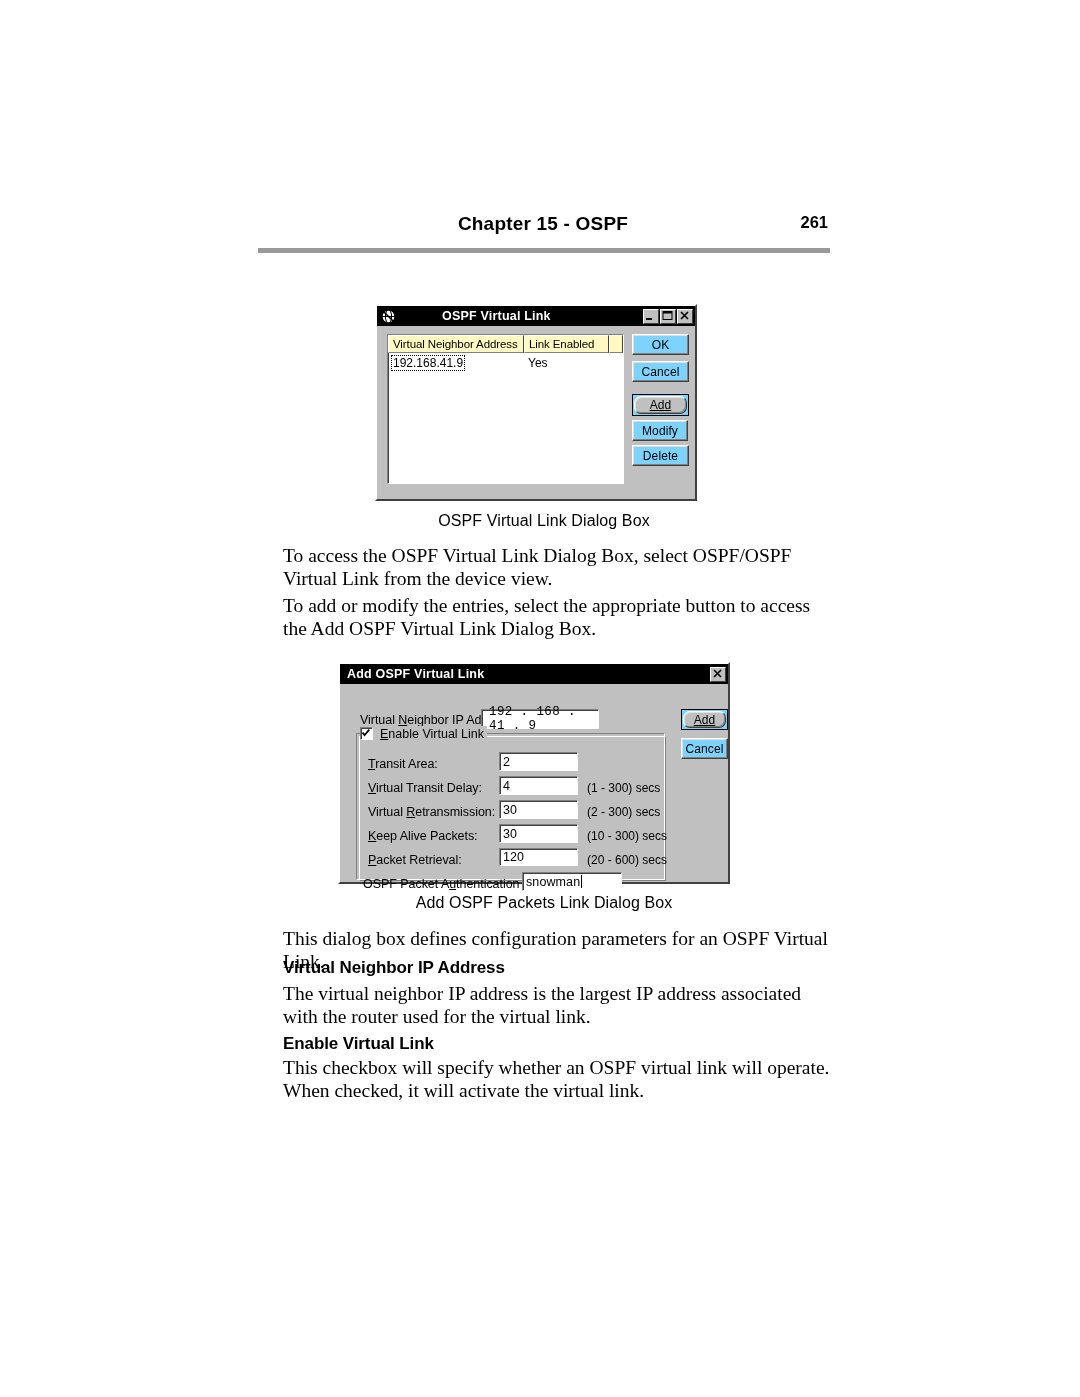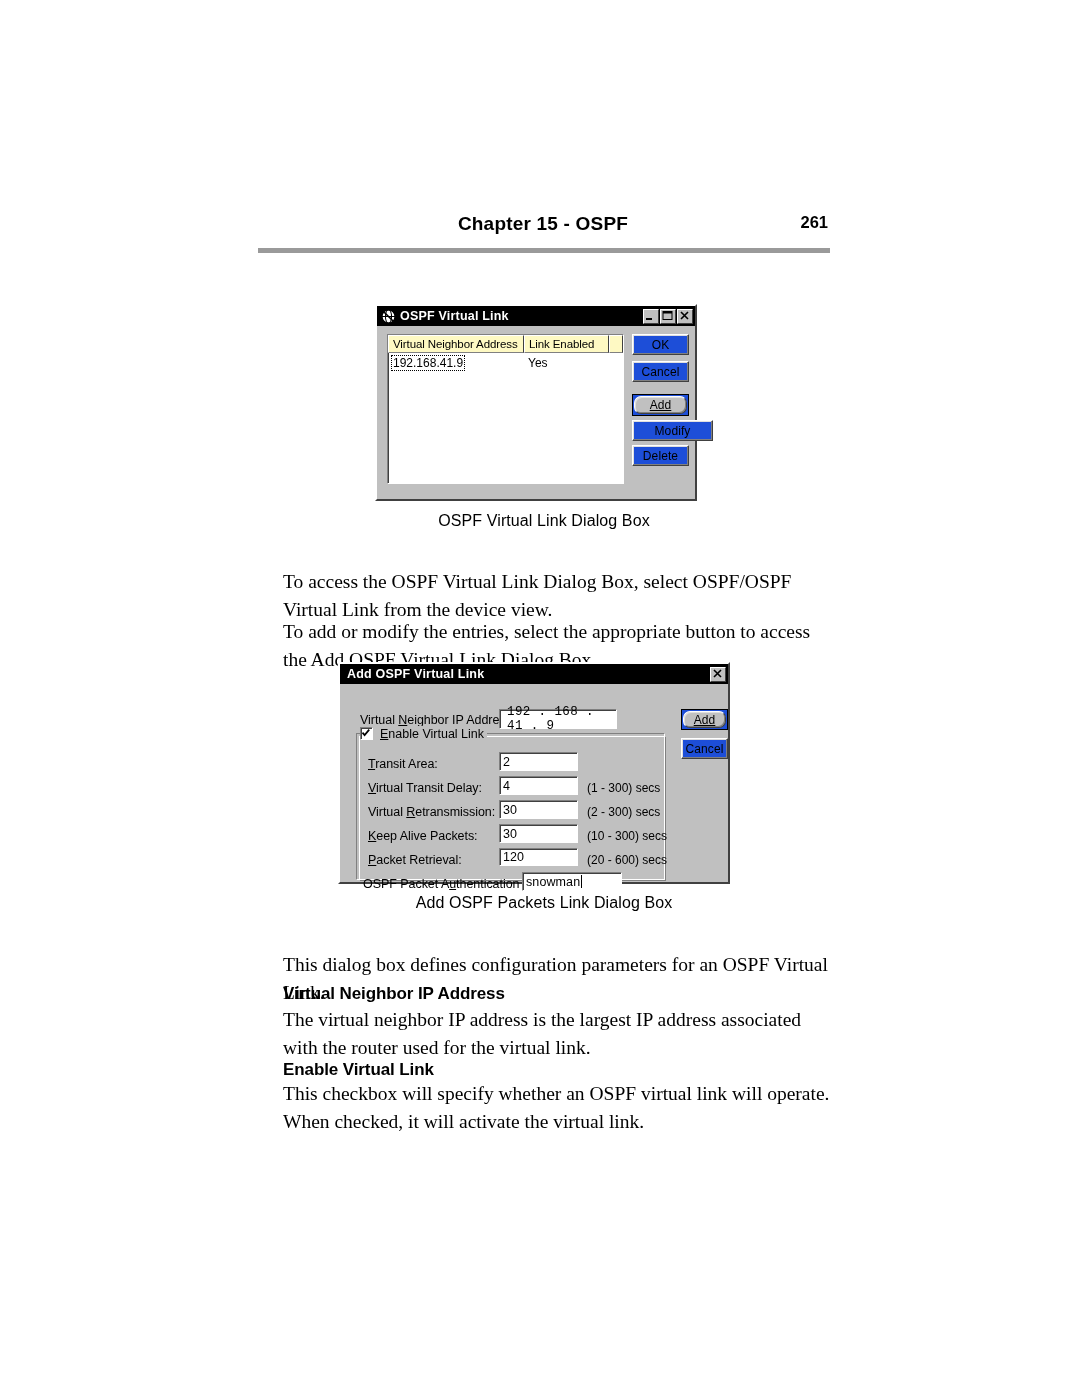--- a/index.html
+++ b/index.html
@@ -70,20 +70,21 @@
   .titlebar {
     background: #000000;
     color: #ffffff;
     height: 20px;
     display: flex;
     align-items: center;
     padding: 0 2px 0 3px;
     font-size: 12.5px;
     font-weight: bold;
     letter-spacing: 0.2px;
+    gap: 42px;
   }
   .titlebar .tb-text {
     flex: 1;
     white-space: nowrap;
     overflow: hidden;
     padding-left: 3px;
   }
   .tb-icon {
     width: 17px; height: 17px;
     flex: 0 0 17px;
@@ -103,21 +104,21 @@
     border-left: 1.5px solid #ffffff;
     border-right: 1.5px solid #404040;
     border-bottom: 1.5px solid #404040;
     position: relative;
     box-sizing: border-box;
   }
   .tb-btn svg { position:absolute; left:0; top:0; }
 
   
   .btn95 {
-    background: #1d4ed8;
+    background: #7dd3fc;
     border-top: 1.5px solid #ffffff;
     border-left: 1.5px solid #ffffff;
     border-right: 1.5px solid #404040;
     border-bottom: 1.5px solid #404040;
     box-shadow: inset -1px -1px 0 #808080, inset 1px 1px 0 #dfdfdf;
     font-family: "Liberation Sans", sans-serif;
     font-size: 12px;
     color: #000;
     display: flex;
     align-items: center;
@@ -314,21 +315,21 @@
   .chk95 svg { position: absolute; left: 0px; top: 0px; }
   #avl-check-wrap .chk-label {
     font-family: "Liberation Sans", sans-serif;
     font-size: 12.5px;
     margin-left: 7px;
     white-space: nowrap;
   }
 
   
   #avl-ip-field {
-    left: 157px;
+    left: 139px;
     top: 24px;
     width: 118px;
     height: 20px;
     justify-content: flex-start;
     padding-left: 7px;
     font-family: "Liberation Mono", monospace;
     font-size: 12.5px;
     letter-spacing: 0.4px;
   }
 
@@ -342,24 +343,23 @@
     letter-spacing: 0.1px;
   }
 
   
   .body-col {
     position: absolute;
     left: 283px;
     width: 547px;
     font-family: "Liberation Serif", serif;
     font-size: 19.5px;
-    line-height: 28px;
+    line-height: 23px;
     color: #000;
     text-align: left;
-    margin-top: 24px;
   }
   .body-col p { margin: 0; }
   h3.sub {
     margin: 0;
     font-family: "Liberation Sans", sans-serif;
     font-size: 17px;
     font-weight: bold;
     letter-spacing: -0.1px;
   }
 </style>
@@ -425,21 +425,21 @@
       <span>OK</span>
     </div>
     <div class="btn95" style="left:253px; top:33px; width:57px; height:21px;">
       <span>Cancel</span>
     </div>
     <div class="btn95 default" style="left:253px; top:66px; width:57px; height:22px;">
       <span class="btn-face">
         <span class="u">Add</span>
       </span>
     </div>
-    <div class="btn95" style="left:253px; top:92px; width:81px; height:21px;">
+    <div class="btn95" style="left:253px; top:92px; width:56px; height:21px;">
       <span>Modify</span>
     </div>
     <div class="btn95" style="left:253px; top:117px; width:57px; height:21px;">
       <span>Delete</span>
     </div>
   </div>
 </div>
 
 <div class="figcaption" style="left:258px; top:512px; width:572px;">OSPF Virtual Link Dialog Box</div>
 

